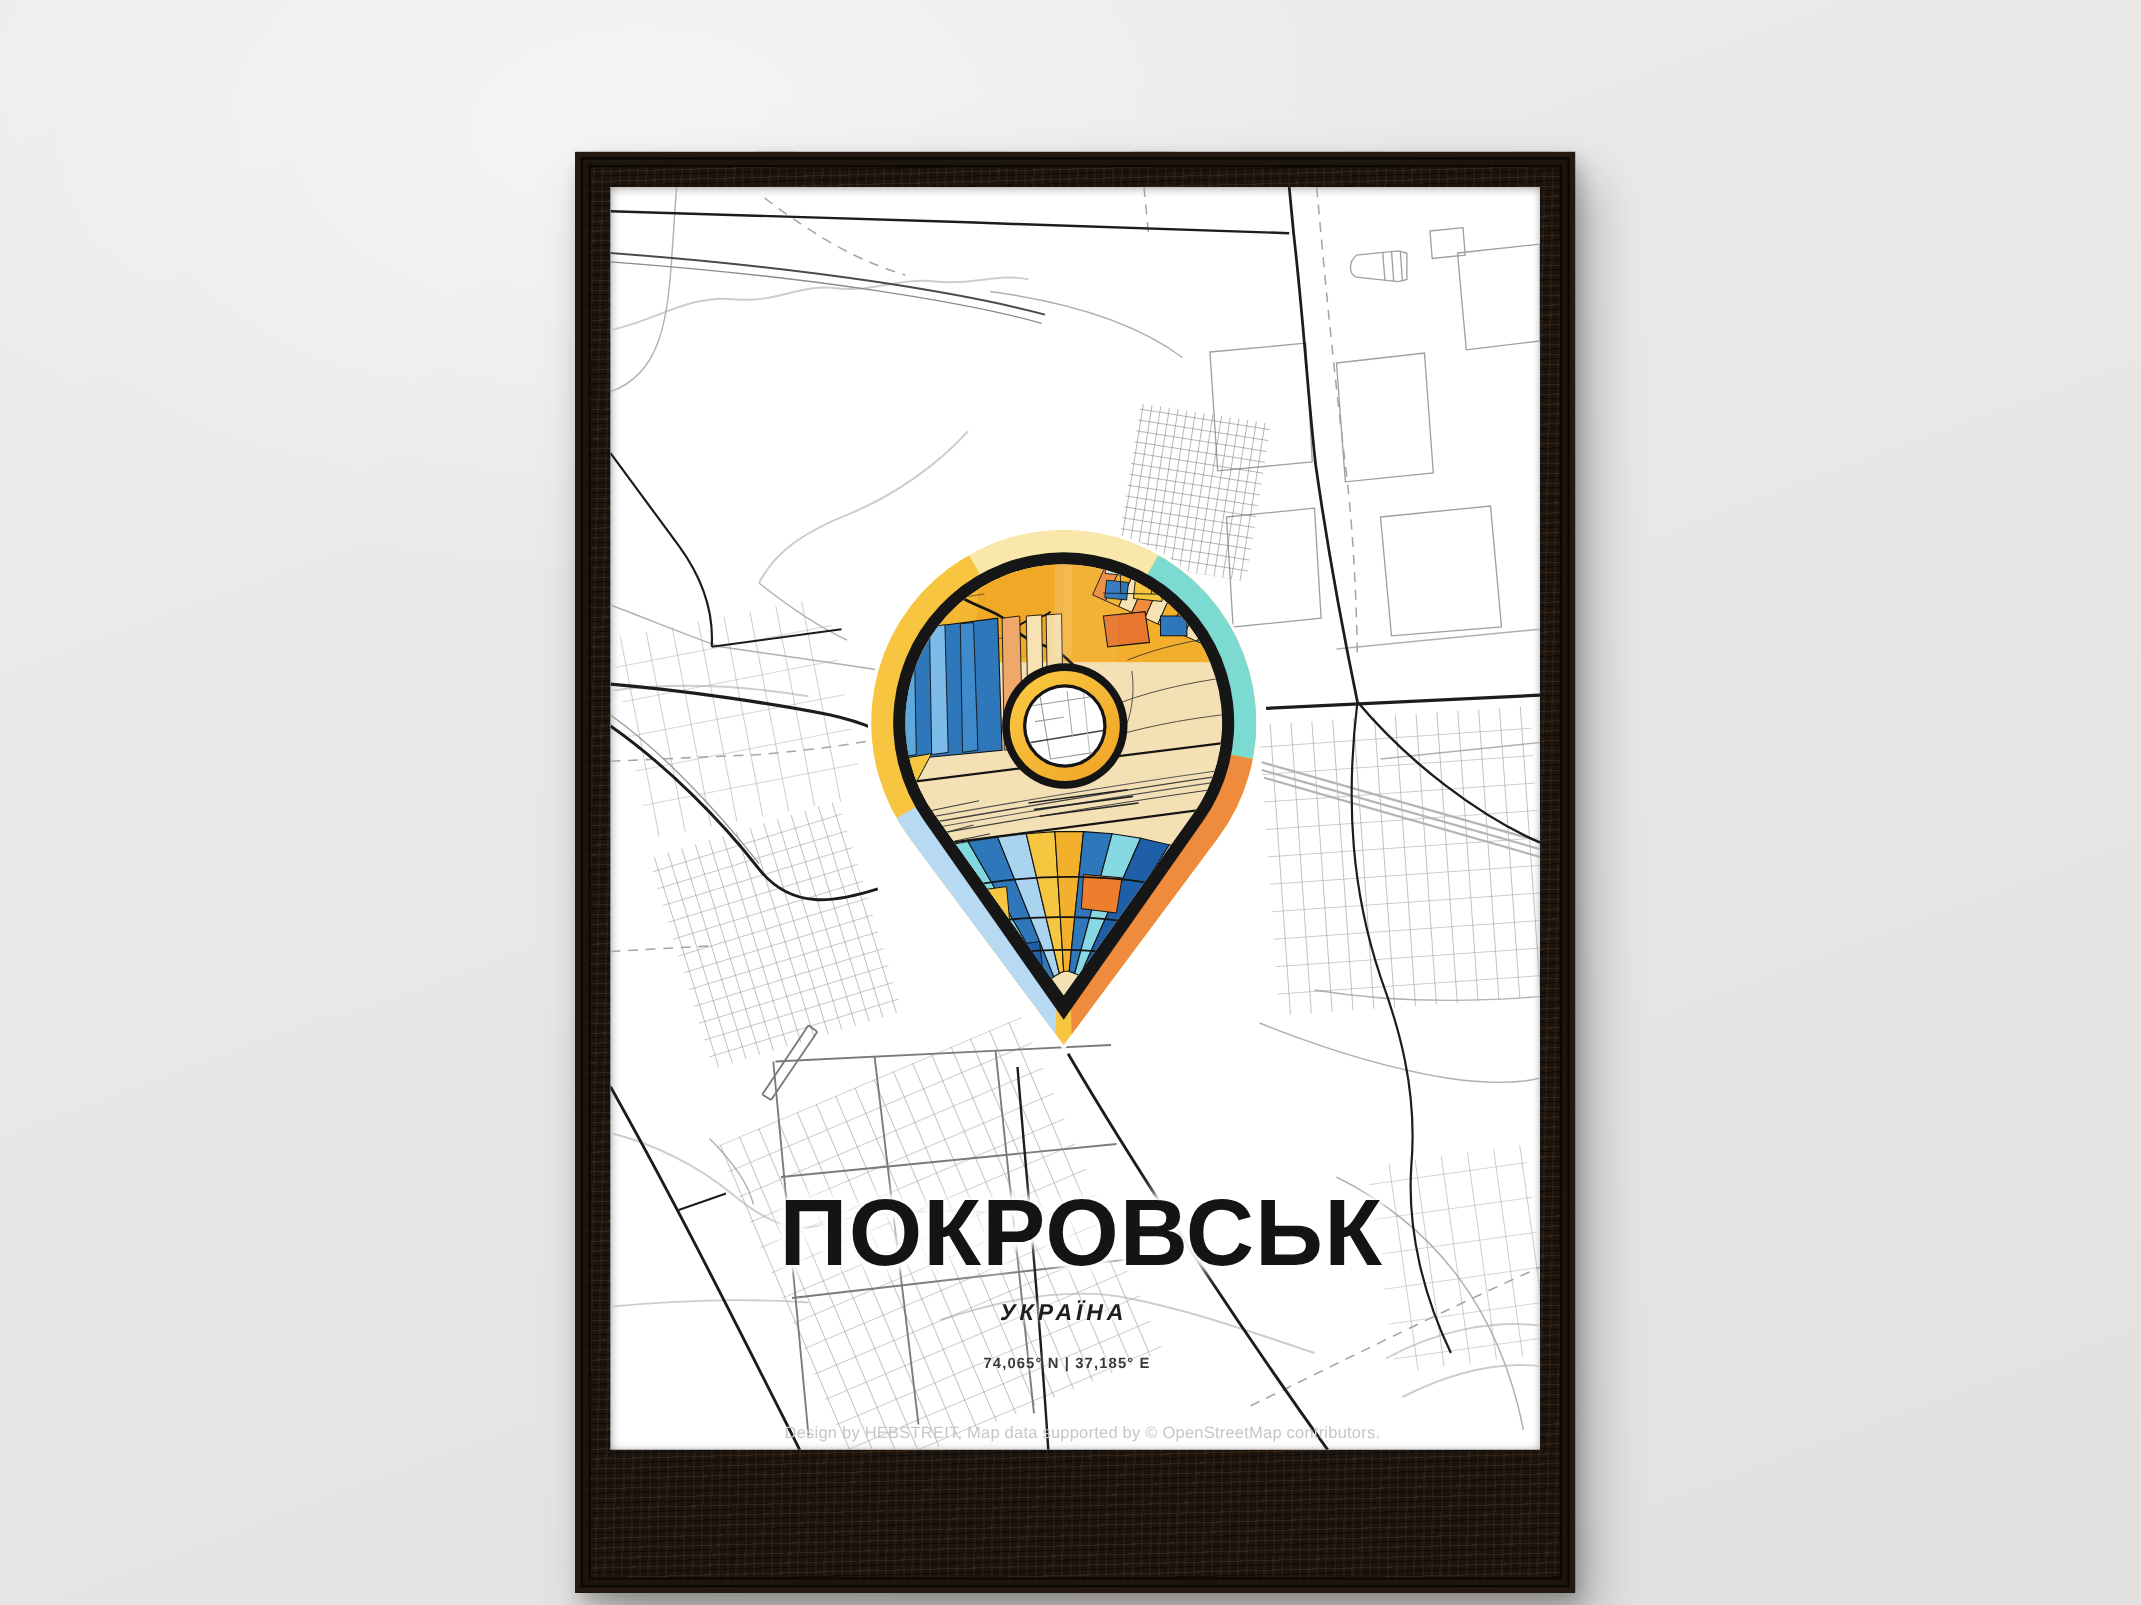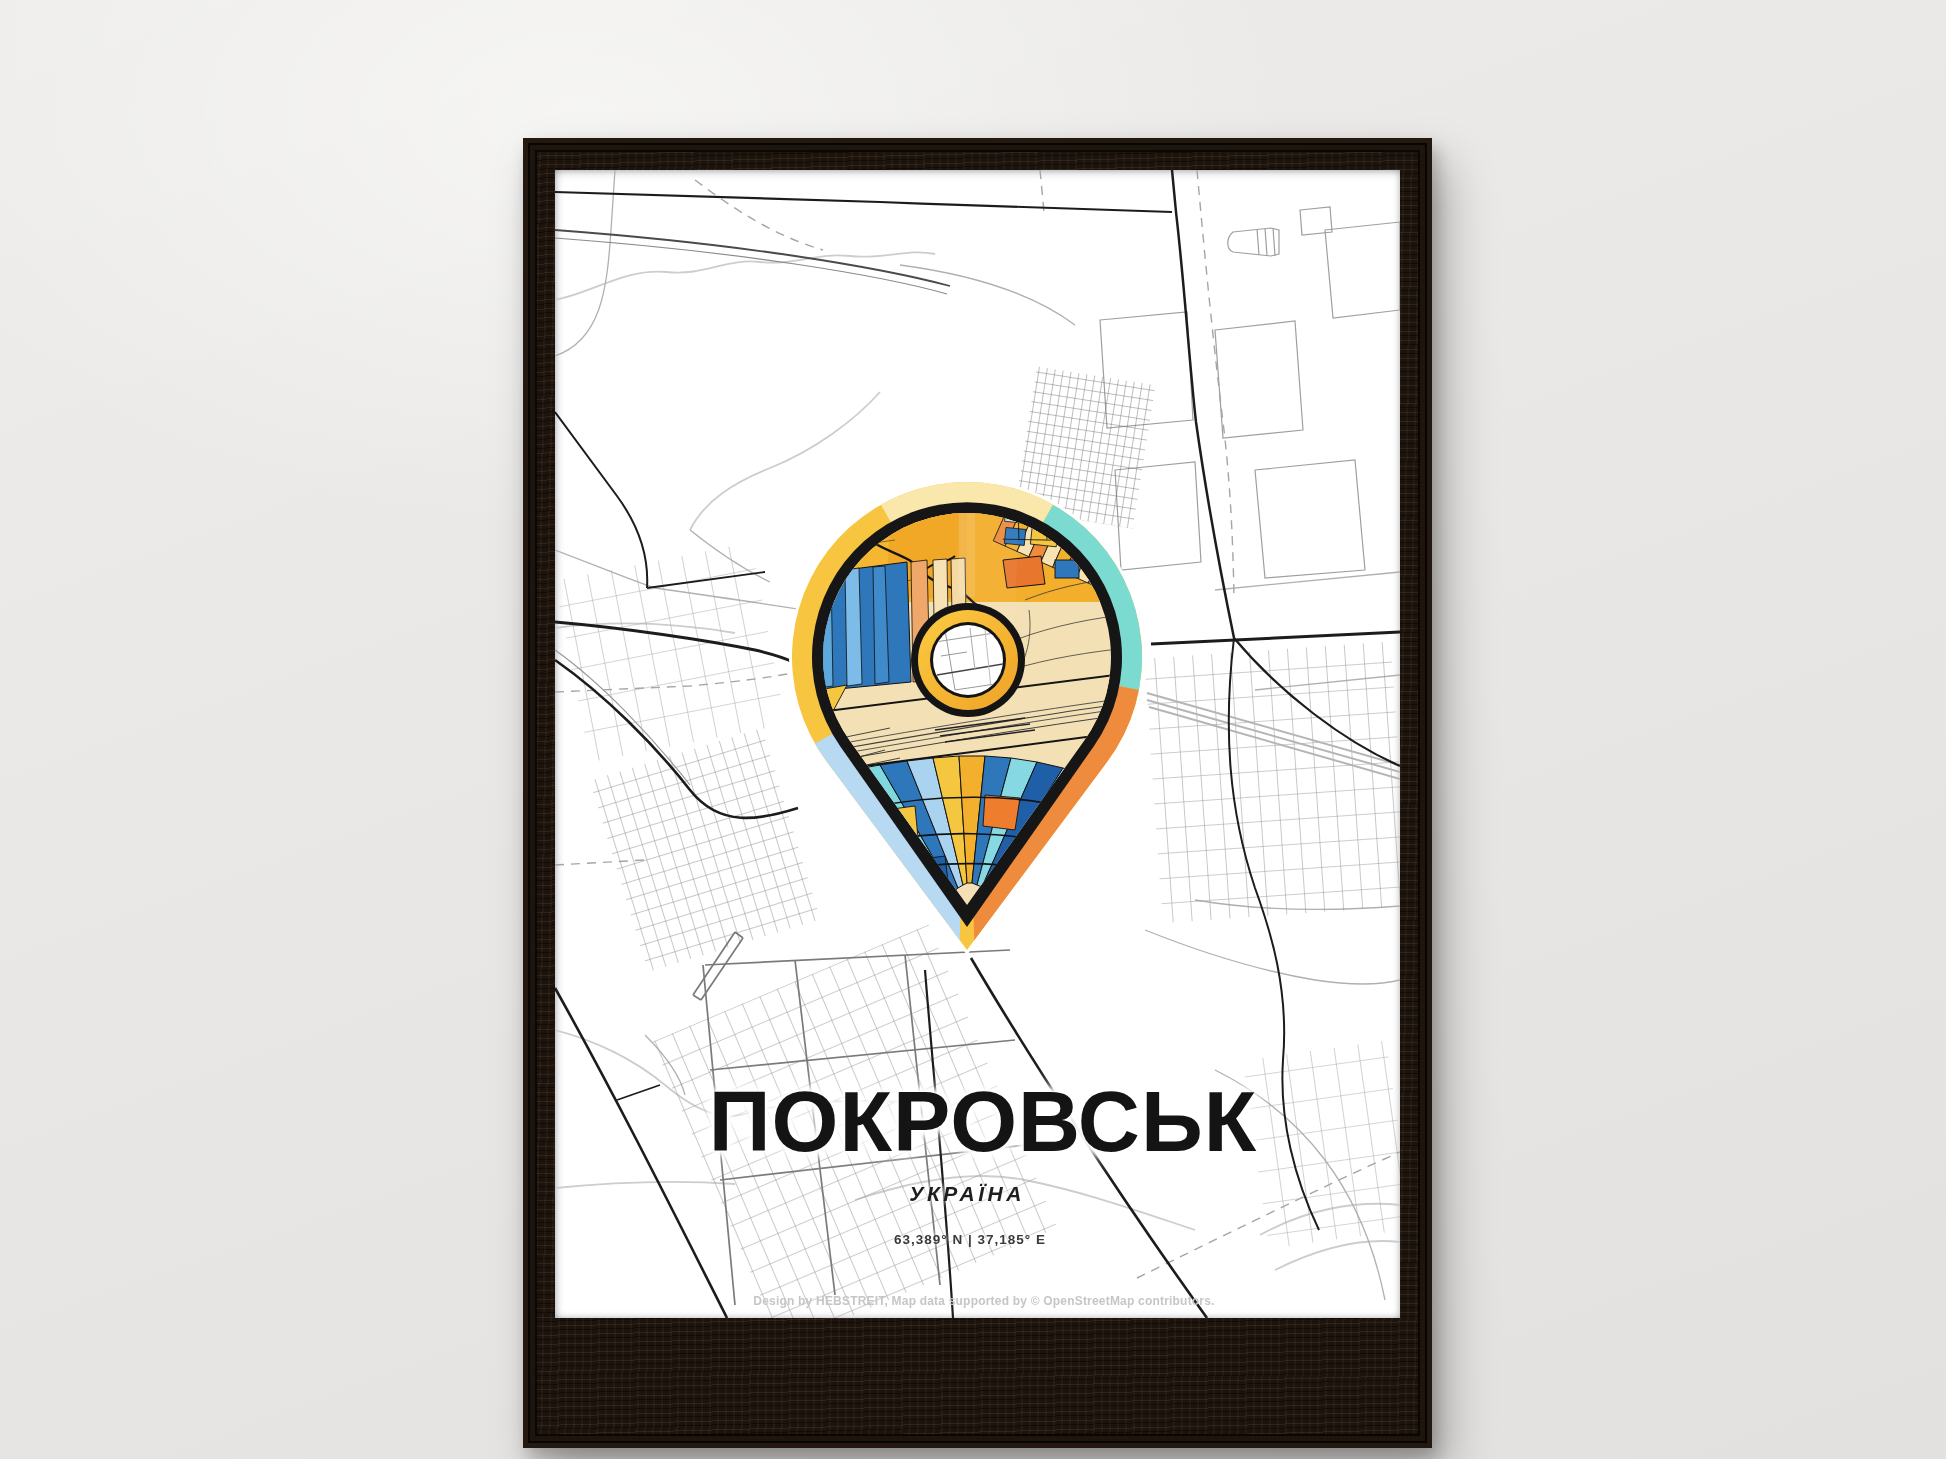--- a/index.html
+++ b/index.html
@@ -24,21 +24,21 @@
     box-shadow:inset 0 5px 10px -4px rgba(0,0,0,.30), inset 5px 0 10px -4px rgba(0,0,0,.22),
       inset -4px 0 8px -4px rgba(0,0,0,.18), inset 0 -4px 8px -4px rgba(0,0,0,.18);}
   .map-svg{position:absolute;left:0;top:0;}
   .txt{position:absolute;white-space:nowrap;transform:translateX(-50%);}
   .title{left:428px;top:902px;font-size:86px;font-weight:bold;letter-spacing:1px;color:#141414;
     text-shadow:0 0 6px #fff,0 0 10px #fff,0 0 16px #fff,0 0 26px rgba(255,255,255,.95),2px 2px 8px #fff,-2px 2px 8px #fff;}
   .subtitle{left:412px;top:1012px;font-size:21px;font-weight:bold;letter-spacing:3.5px;color:#1e1e1e;
     text-shadow:0 0 6px #fff,0 0 12px #fff;font-style:italic;}
   .coords{left:415px;top:1062px;font-size:13.5px;font-weight:bold;letter-spacing:1px;color:#3a3a3a;
     text-shadow:0 0 6px #fff,0 0 10px #fff;}
-  .credit{left:412px;top:1124px;font-size:12px;font-weight:bold;letter-spacing:.2px;color:#c6c6c6;padding-left:34px;}
+  .credit{left:412px;top:1124px;font-size:15px;font-weight:normal;letter-spacing:.2px;color:#c6c6c6;padding-left:34px;}
 </style>
 </head>
 <body>
 
 <div class="scene">
   <div class="wall-sheen"></div>
 
   <div class="frame">
     <div class="poster">
 
@@ -284,18 +284,18 @@
               <path d="M415,458 L420,500" stroke="#aaaaaa" stroke-width="1"></path>
               <path d="M430,460 L436,518" stroke="#bbbbbb" stroke-width="1"></path>
               <path d="M386,486 L412,482" stroke="#999999" stroke-width="1"></path>
             </g>
           </g>
         </g>
       </svg>
 
       <div class="txt title">ПОКРОВСЬК</div>
       <div class="txt subtitle">УКРАЇНА</div>
-      <div class="txt coords">63,389° N | 37,185° E</div>
+      <div class="txt coords">74,065° N | 37,185° E</div>
       <div class="txt credit">Design by HEBSTREIT, Map data supported by © OpenStreetMap contributors.</div>
 
     </div>
   </div>
 </div>
 
 </body></html>

